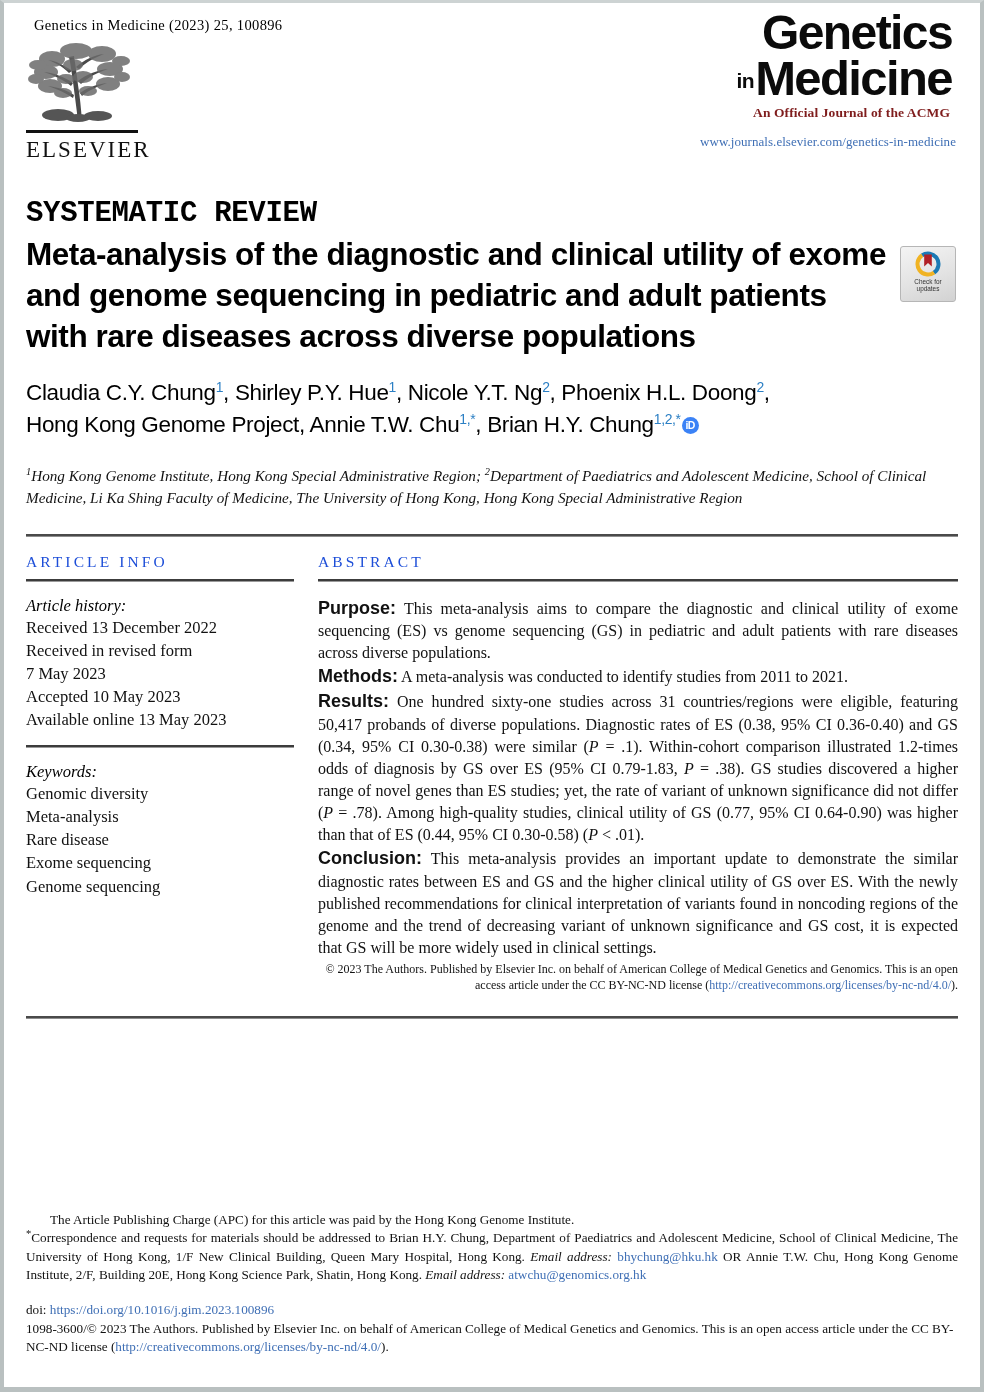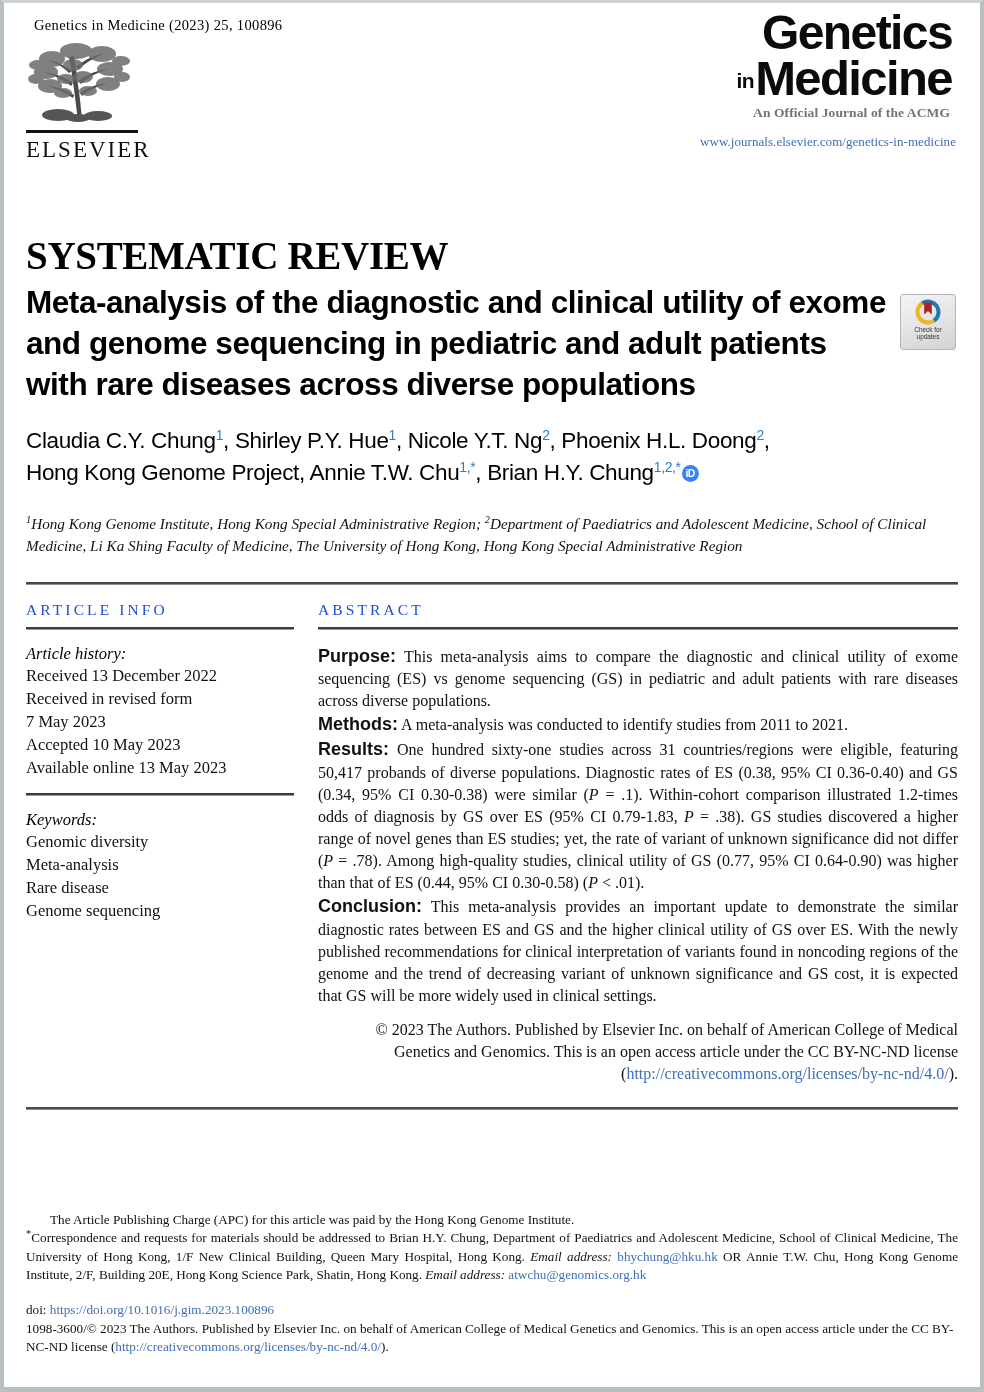--- a/index.html
+++ b/index.html
@@ -110,39 +110,39 @@
     font-size: 49px;
     line-height: 0.98;
     letter-spacing: -1.6px;
     color: #0b0b0b;
   }
   .jl-sub {
     font-family: "Liberation Serif", serif;
     font-weight: bold;
     font-size: 13.5px;
     letter-spacing: 0.1px;
-    color: #737373;
+    color: #7f1d1d;
     margin-top: 3px;
     padding-right: 6px;
   }
   .jl-url {
     font-family: "Liberation Serif", serif;
     font-size: 13px;
     color: #3f6fb5;
     margin-top: 13px;
     letter-spacing: 0.05px;
   }
 
   
   .article-type {
-    font-family: Liberation Serif, serif;
-    font-weight: bold;
-    font-size: 39px;
+    font-family: Liberation Mono, monospace;
+    font-weight: bold;
+    font-size: 29px;
     letter-spacing: -0.3px;
-    margin-top: 60px;
+    margin-top: 24px;
     color: #000;
   }
   .title-wrap {
     position: relative;
     margin-top: 4px;
   }
   .title {
     font-family: "Liberation Sans", sans-serif;
     font-weight: bold;
     font-size: 31.5px;
@@ -281,24 +281,24 @@
     line-height: 1.375;
     text-align: justify;
     margin-top: 14px;
     color: #111;
   }
   .abstract p { margin: 0; }
   .abstract b { font-family: "Liberation Sans", sans-serif; font-size: 18px; }
   .abstract i { font-style: italic; }
   .copyright {
     font-family: "Liberation Serif", serif;
-    font-size: 16px;
+    font-size: 12px;
     line-height: 1.375;
     text-align: right;
-    margin-top: 12px;
+    margin-top: 2px;
     color: #111;
   }
   .lnk { color: #3f6fb5; }
 
   .rule-bottom { margin-top: 22px; }
 
   
   .footnotes {
     position: absolute;
     left: 22px;
@@ -429,20 +429,21 @@
         <div>Available online 13 May 2023</div>
       </div>
 
       <div class="info-sep"></div>
 
       <div class="info-label">Keywords:</div>
       <div class="info-list">
         <div>Genomic diversity</div>
         <div>Meta-analysis</div>
         <div>Rare disease</div>
+        <div>Exome sequencing</div>
         <div>Genome sequencing</div>
       </div>
     </div>
 
     <div class="col-gap"></div>
 
     <div class="col-abs">
       <div class="sec-head">ABSTRACT</div>
       <div class="sec-rule"></div>
 

